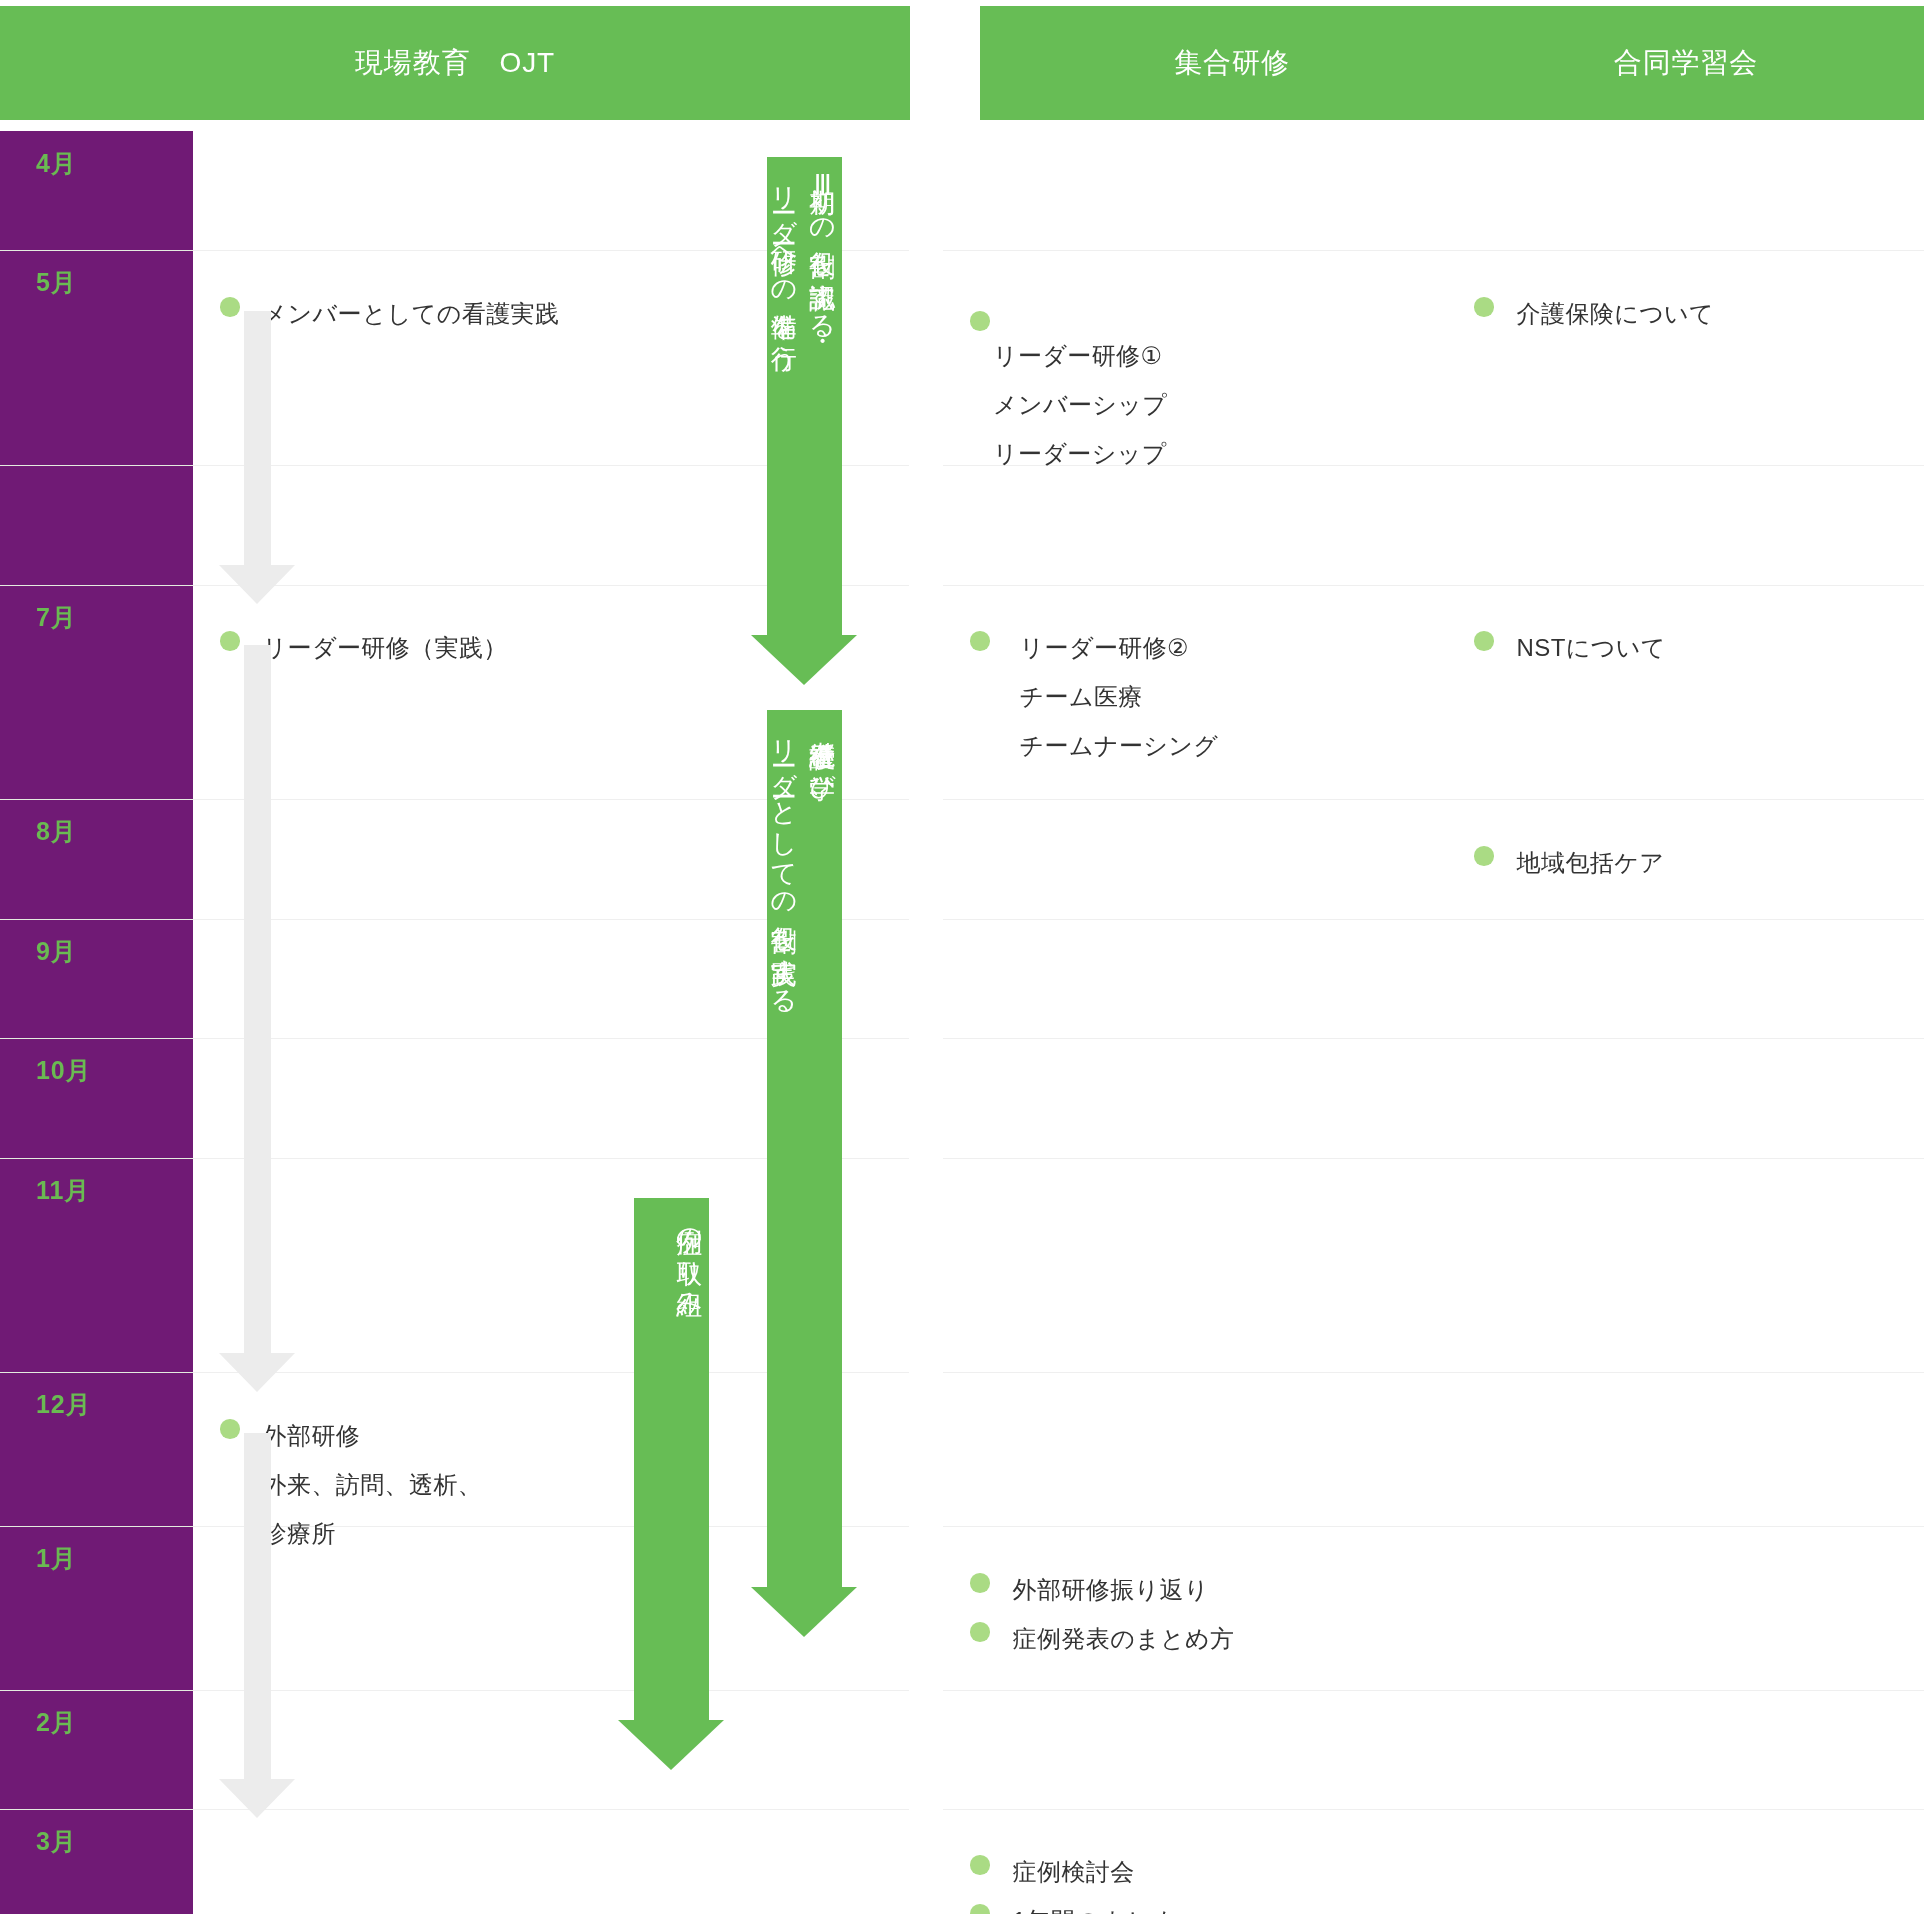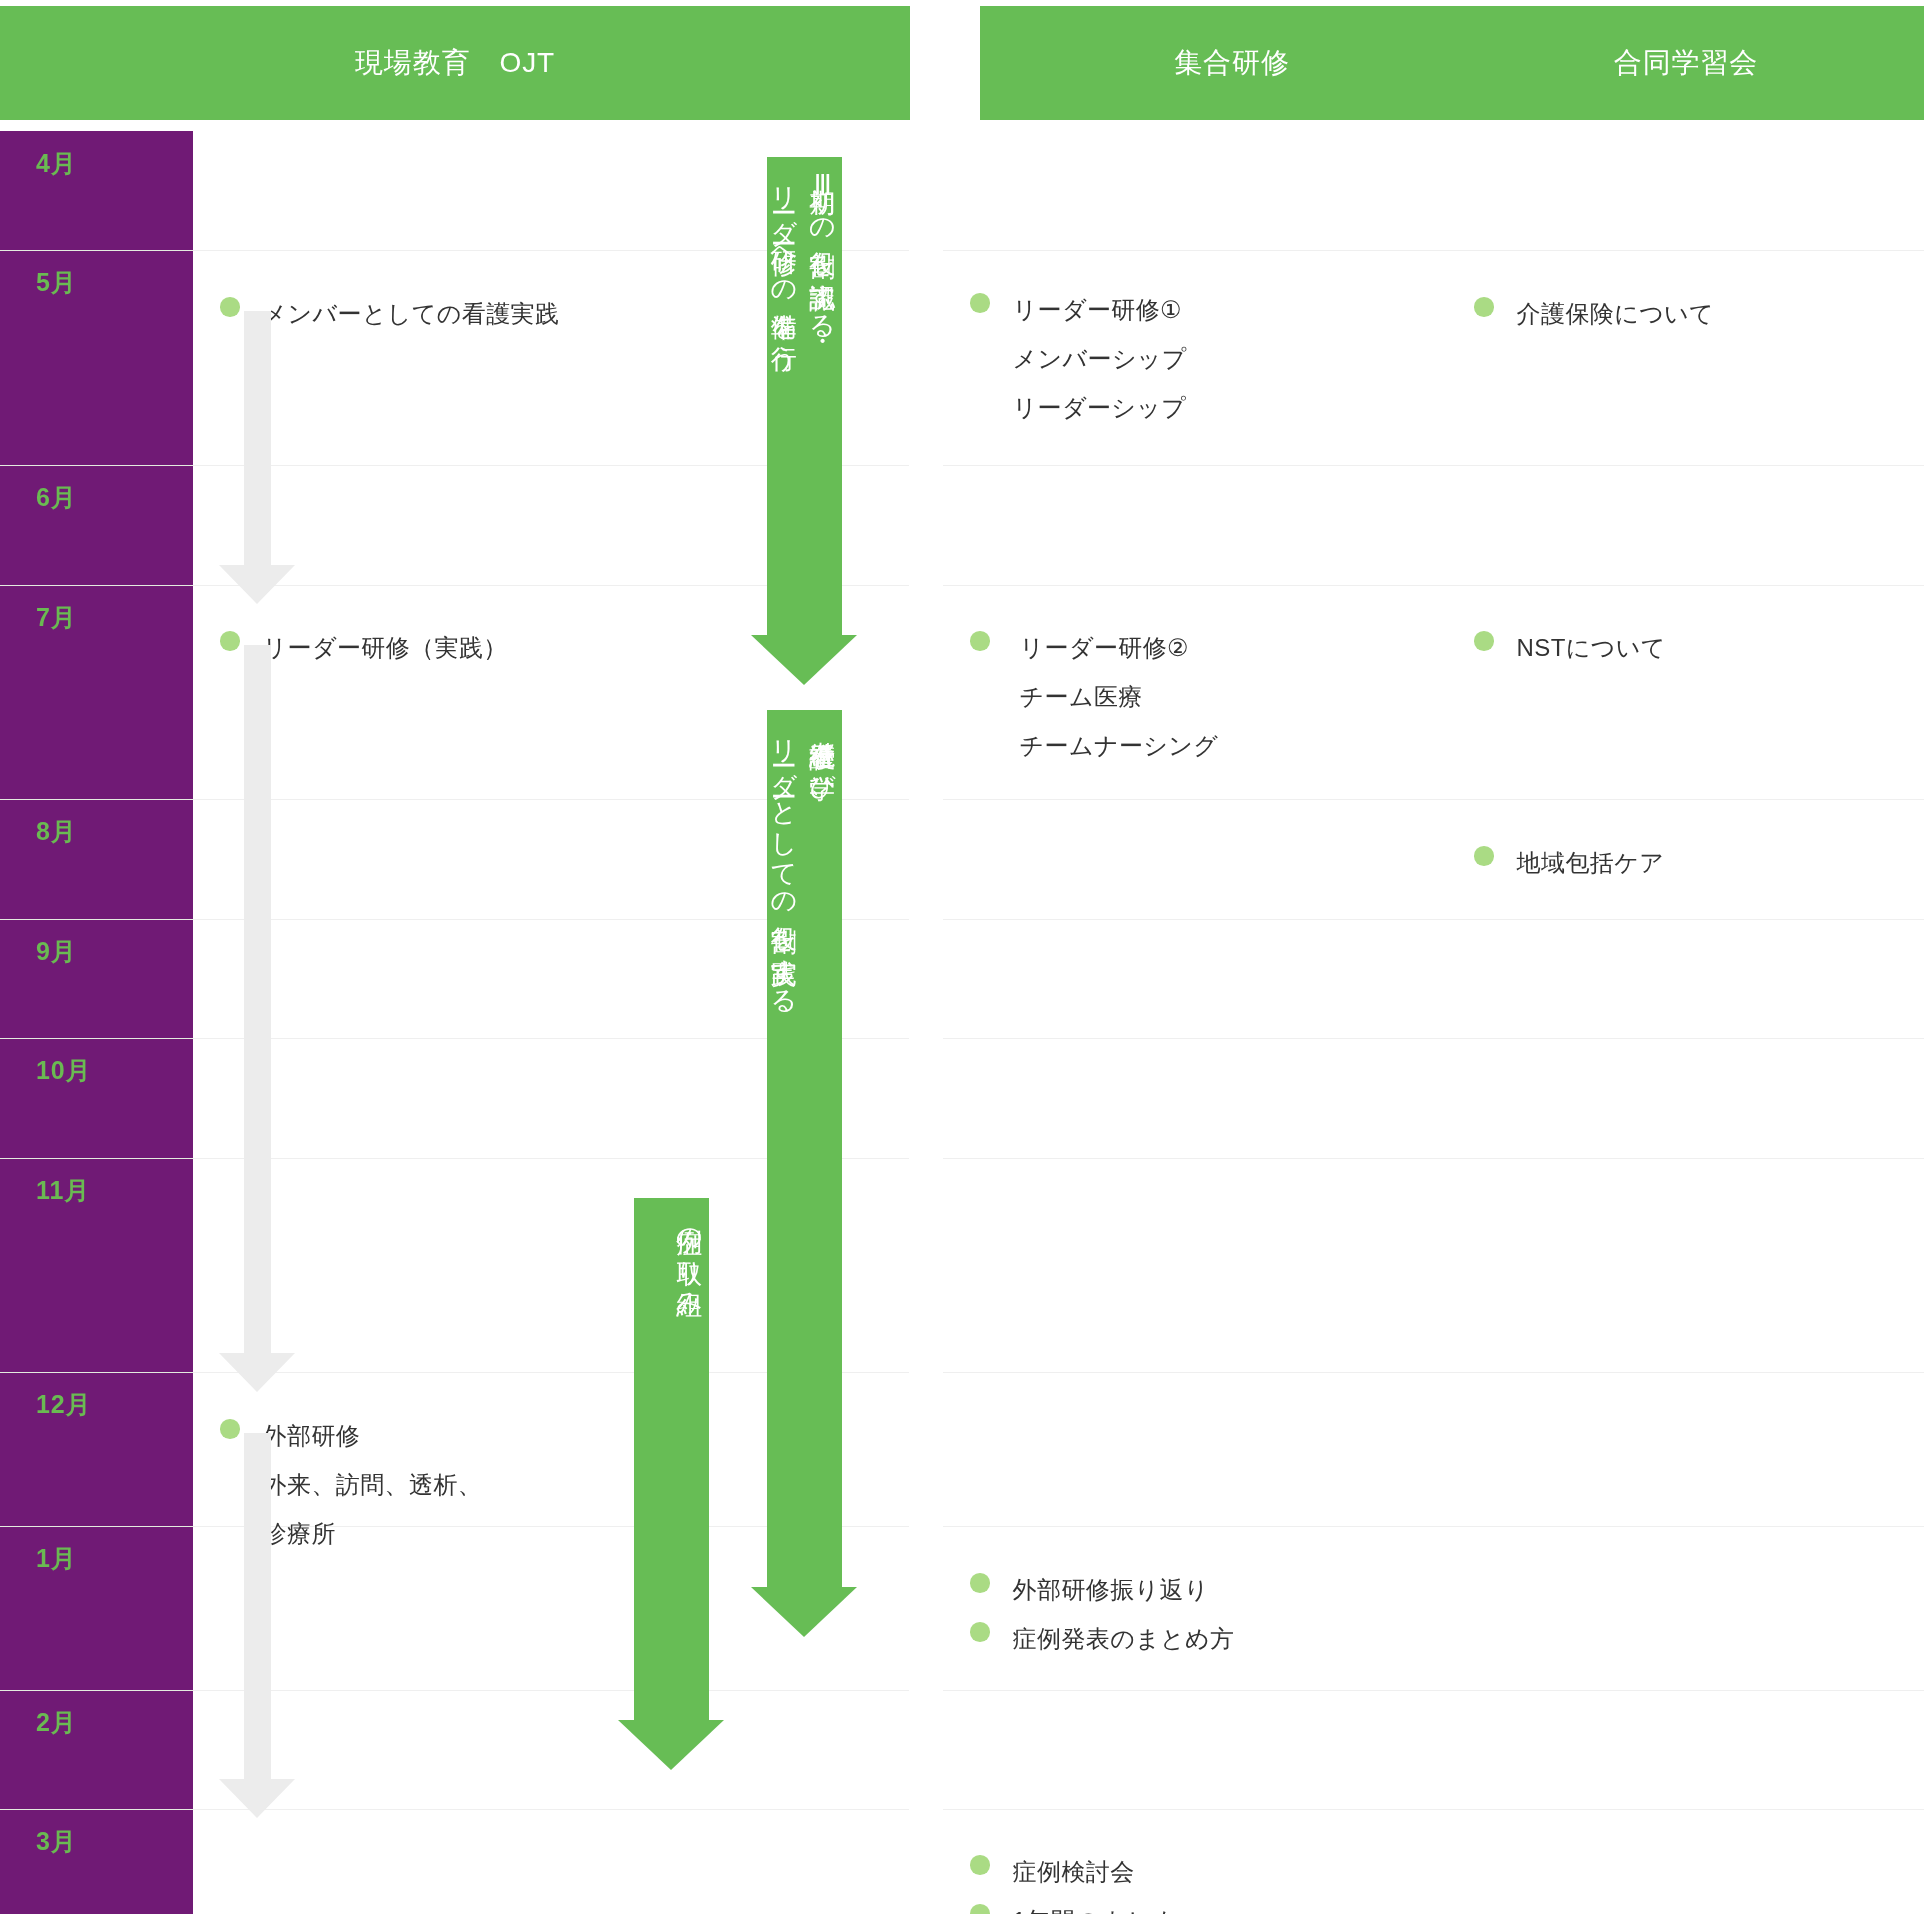--- a/index.html
+++ b/index.html
@@ -179,23 +179,20 @@
   </div>
 
   <div id="month-col" style="height: 1789px;">
       <div class="month-cell" style="top: 0px; height: 119px;">
         <div class="m-label">4月</div>
       </div>
       <div class="month-cell" style="top: 119px; height: 215px;">
         <div class="m-label">5月</div>
       </div>
       <div class="row-sep" style="top: 119px; background: rgb(228, 236, 224);"></div>
-      <div class="month-cell" style="top: 334px; height: 119px;">
-        <div class="m-label">6月</div>
-      </div>
       <div class="row-sep" style="top: 334px; background: rgb(228, 236, 224);"></div>
       <div class="month-cell" style="top: 454px; height: 215px;">
         <div class="m-label">7月</div>
       </div>
       <div class="row-sep" style="top: 454px; background: rgb(228, 236, 224);"></div>
       <div class="month-cell" style="top: 668px; height: 119px;">
         <div class="m-label">8月</div>
       </div>
       <div class="row-sep" style="top: 668px; background: rgb(228, 236, 224);"></div>
       <div class="month-cell" style="top: 788px; height: 119px;">
@@ -260,21 +257,21 @@
       <div class="row-sep" style="top: 334px;"></div>
       <div class="row-sep" style="top: 454px;"></div>
       <div class="row-sep" style="top: 668px;"></div>
       <div class="row-sep" style="top: 788px;"></div>
       <div class="row-sep" style="top: 907px;"></div>
       <div class="row-sep" style="top: 1027px;"></div>
       <div class="row-sep" style="top: 1241px;"></div>
       <div class="row-sep" style="top: 1395px;"></div>
       <div class="row-sep" style="top: 1559px;"></div>
       <div class="row-sep" style="top: 1678px;"></div>
-      <div class="item" style="left: 27px; top: 154px;">
+      <div class="item" style="left: 27px; top: 172px; flex-direction: column;">
         <span class="bullet-dot"></span>
         <span class="item-text">リーダー研修①
 メンバーシップ
 リーダーシップ</span>
       </div>
       <div class="item" style="left: 27px; top: 492px; gap: 7px;">
         <span class="bullet-dot"></span>
         <span class="item-text">リーダー研修②
 チーム医療
 チームナーシング</span>

